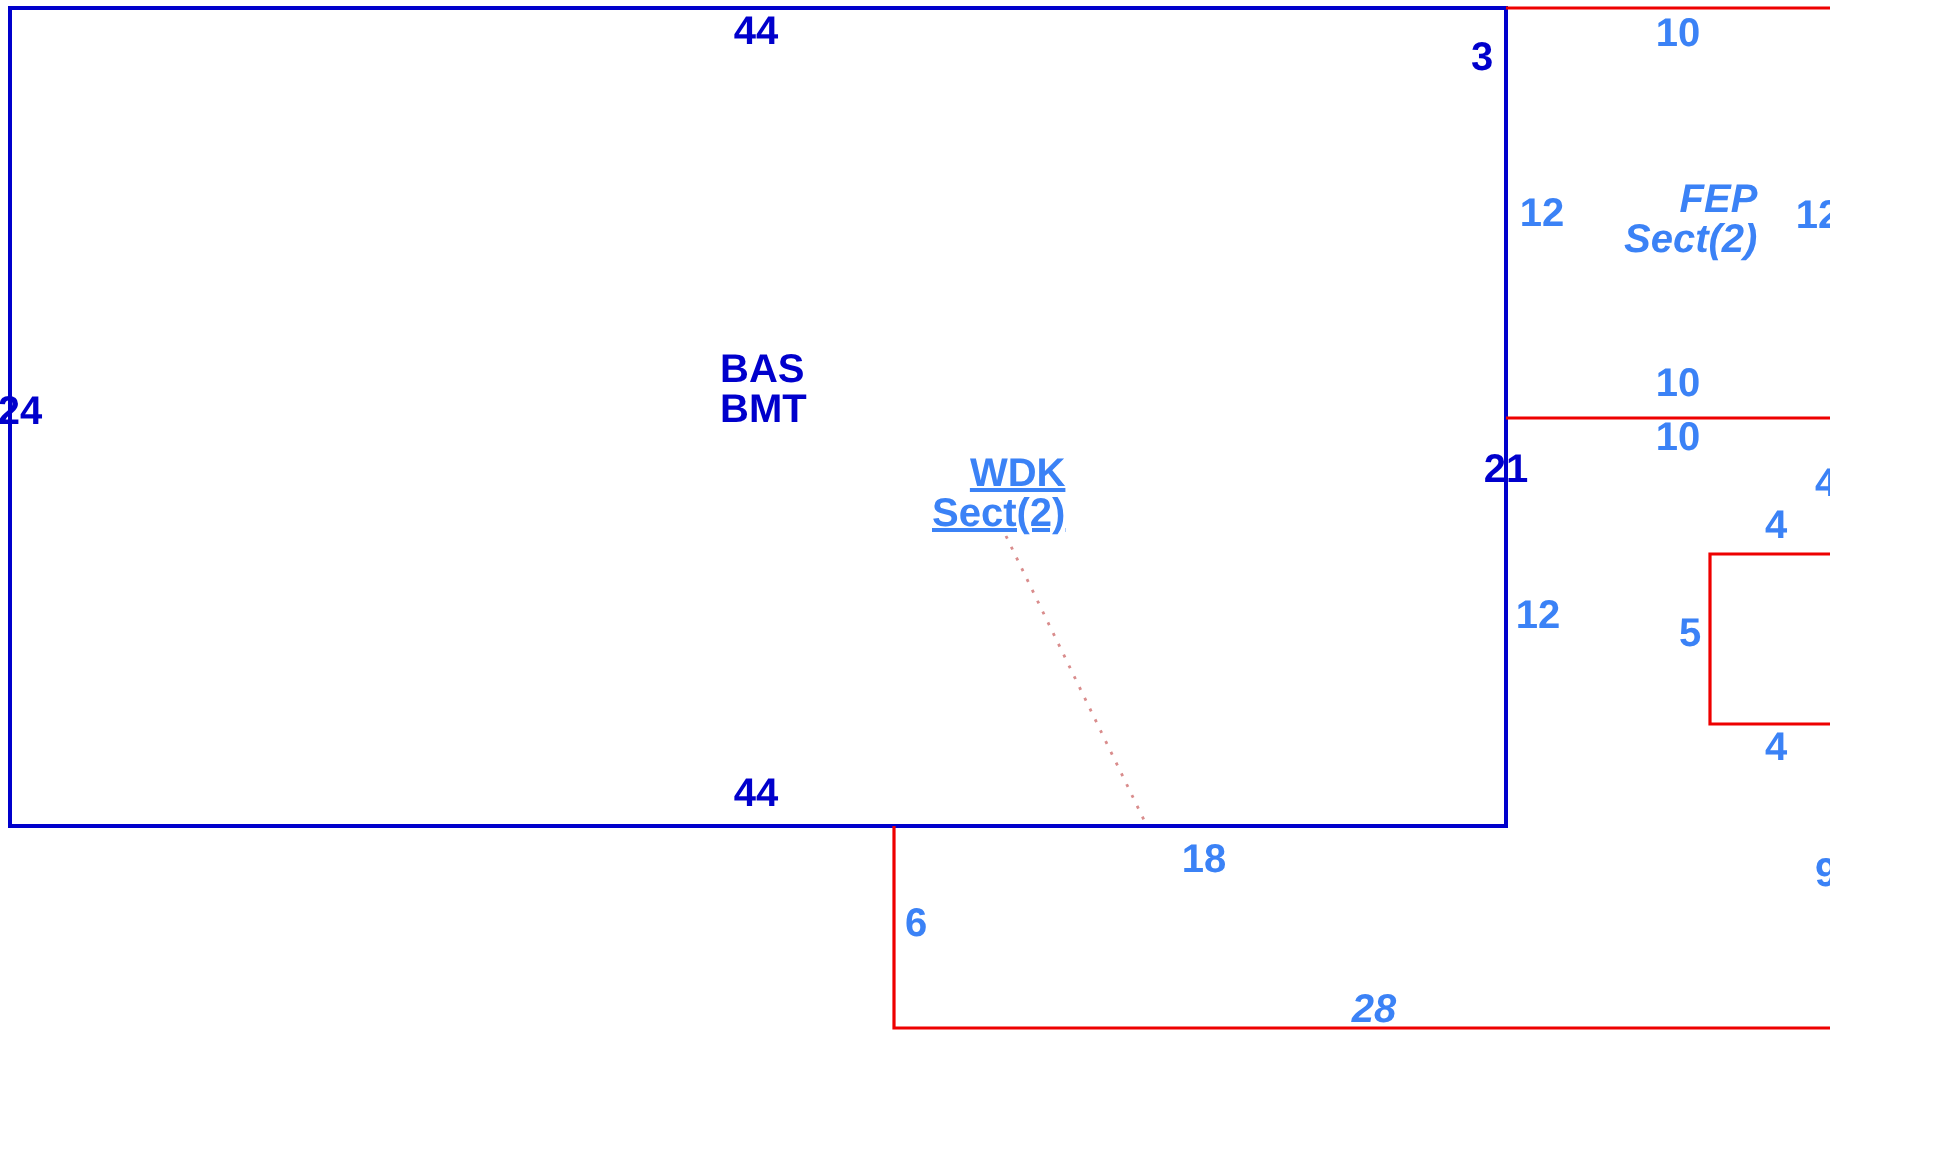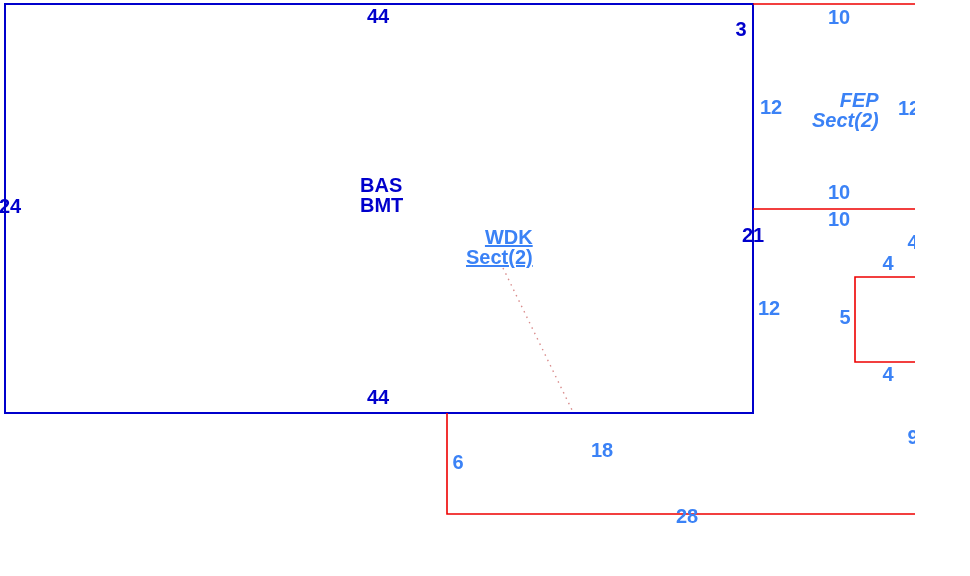--- a/index.html
+++ b/index.html
@@ -69,21 +69,21 @@
     <div>Sect(2)</div>
   </div>
 
   <span class="dim red" style="left:839px; top:209px;">10</span>
   <span class="dim red" style="left:913px; top:232px;">4</span>
   <span class="dim red" style="left:888px; top:253px;">4</span>
   <span class="dim red" style="left:845px; top:307px;">5</span>
   <span class="dim red" style="left:888px; top:364px;">4</span>
   <span class="dim red" style="left:913px; top:427px;">9</span>
   <span class="dim red" style="left:769px; top:298px;">12</span>
-  <span class="dim red" style="left:602px; top:440px;">18</span>
+  <span class="dim red" style="left:602px; top:420px;">18</span>
   <span class="dim red" style="left:458px; top:452px;">6</span>
-  <span class="dim red" style="left:687px; top:506px;">28</span>
+  <span class="dim red" style="left:687px; top:495px;font-style:italic;">28</span>
   <div class="name red" style="left:466px; top:227px;text-decoration:underline;">
     <div>WDK</div>
     <div>Sect(2)</div>
   </div>
 
 </div>
 
 </body></html>

